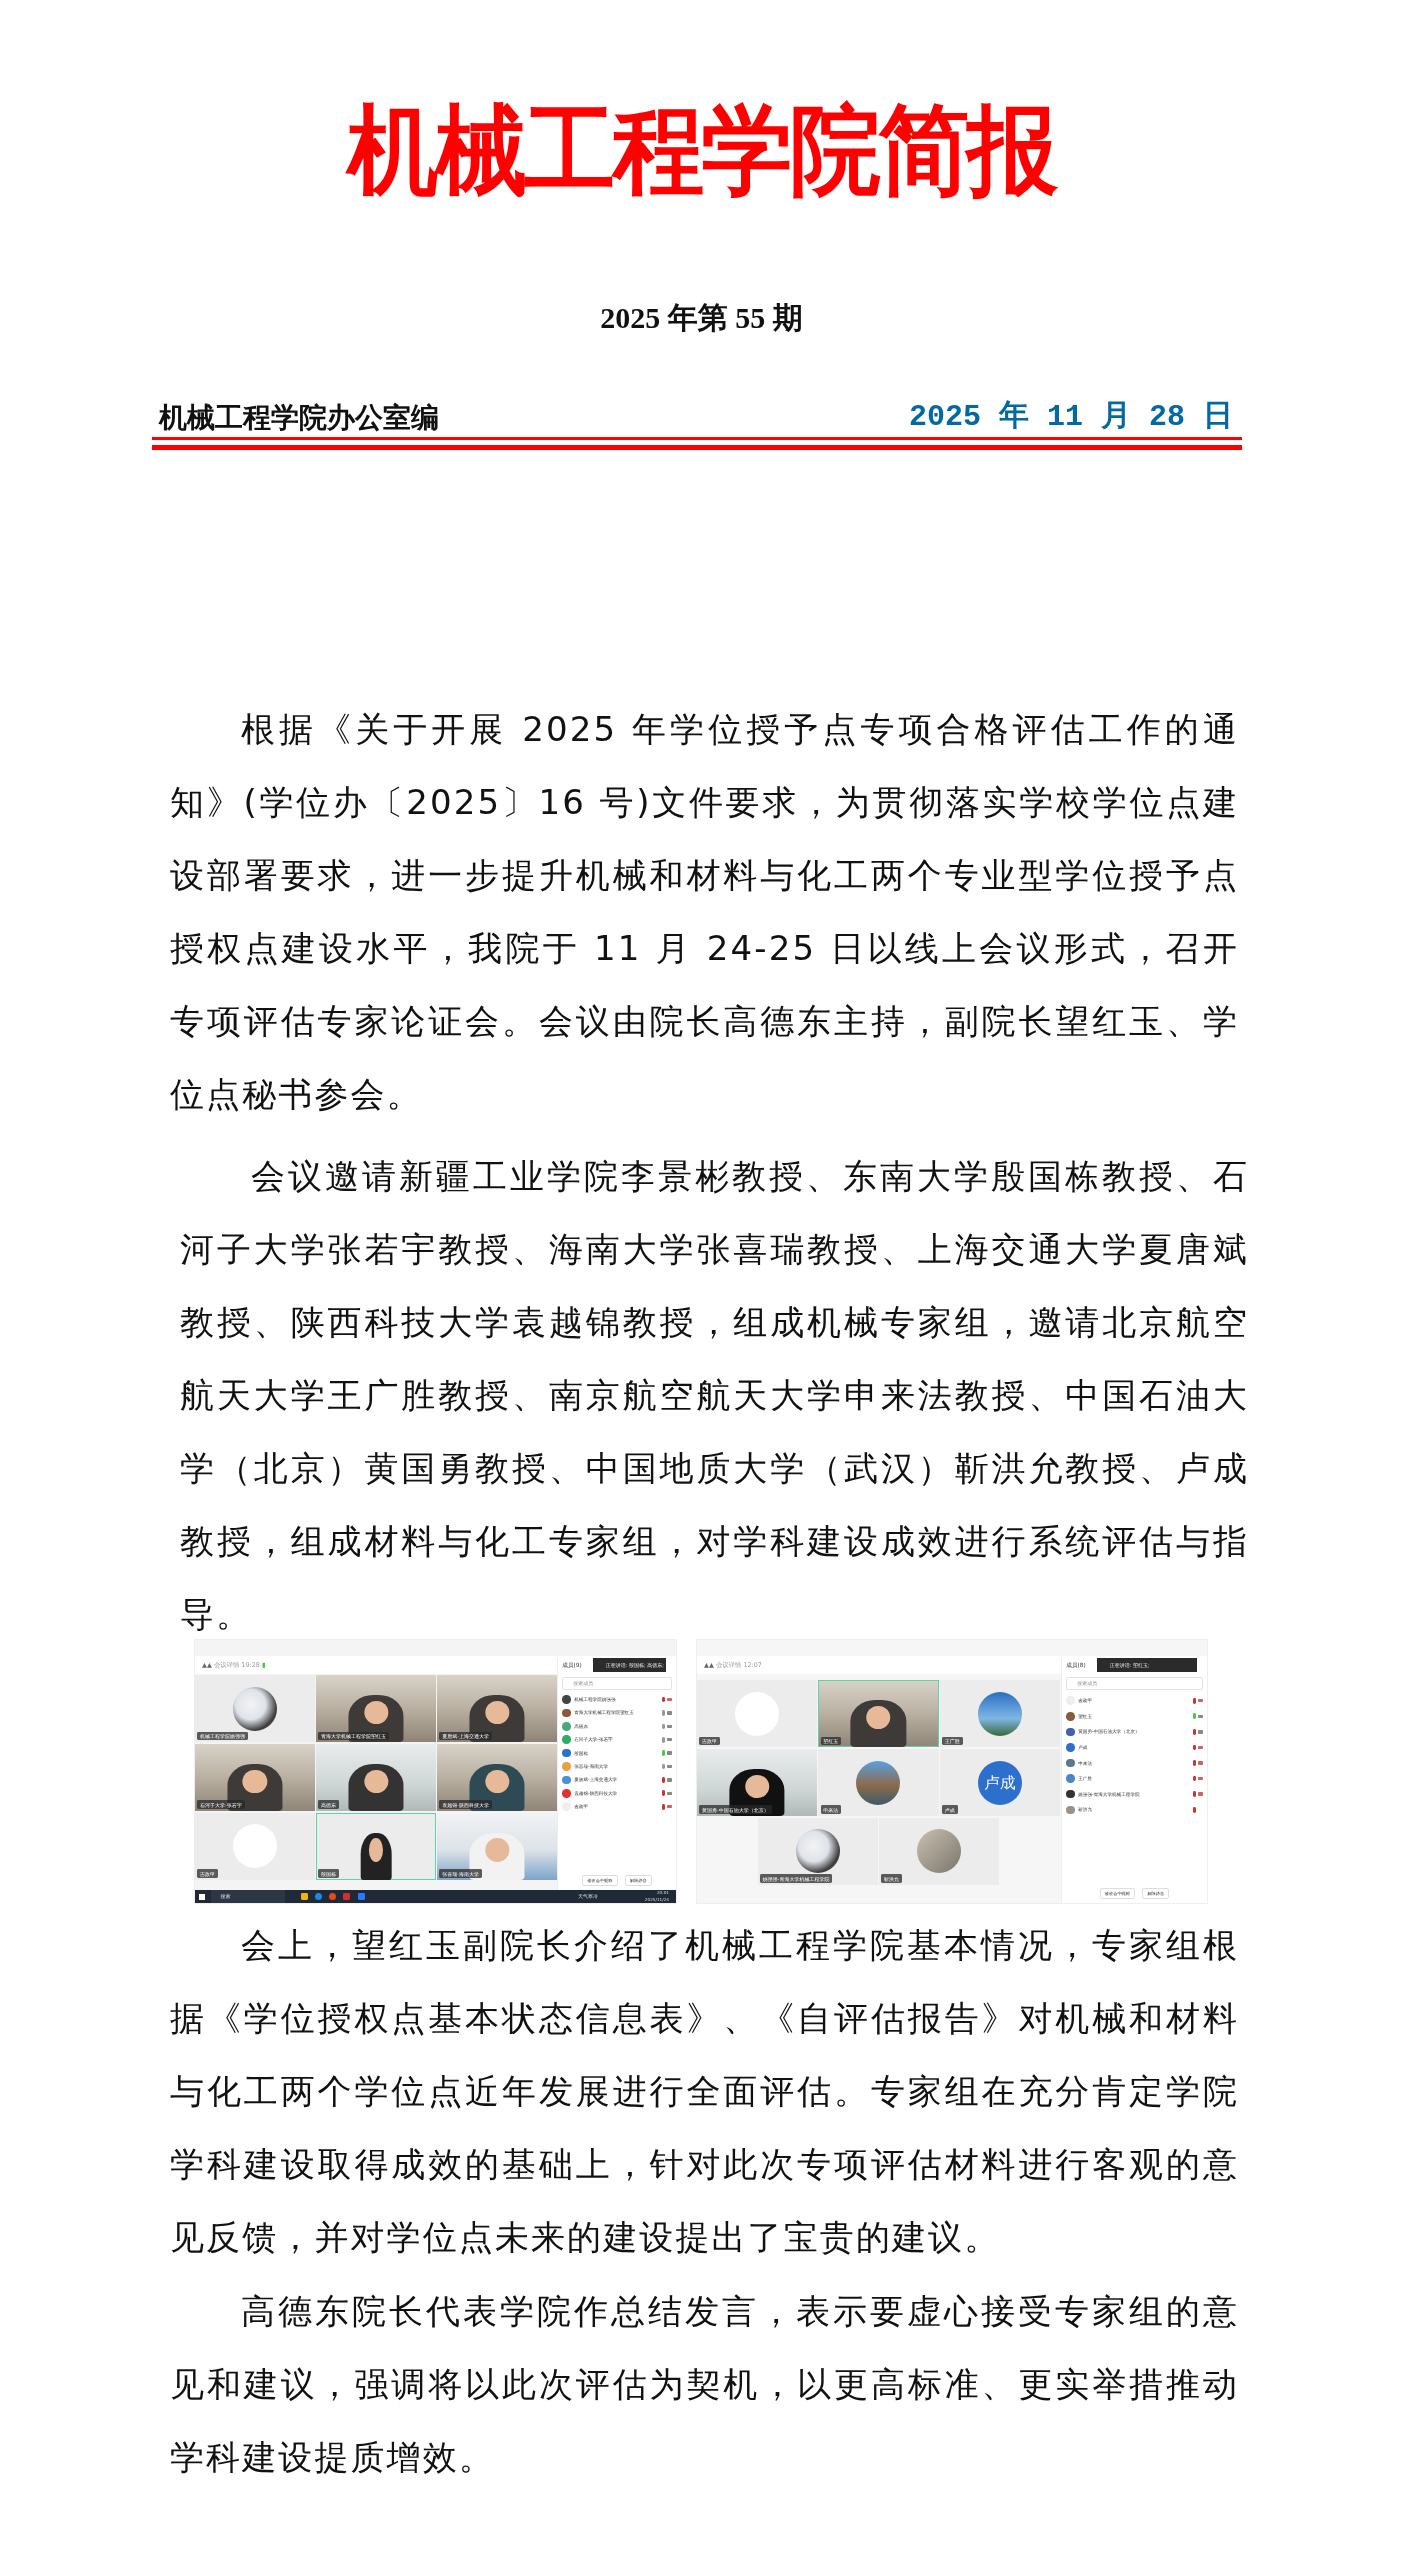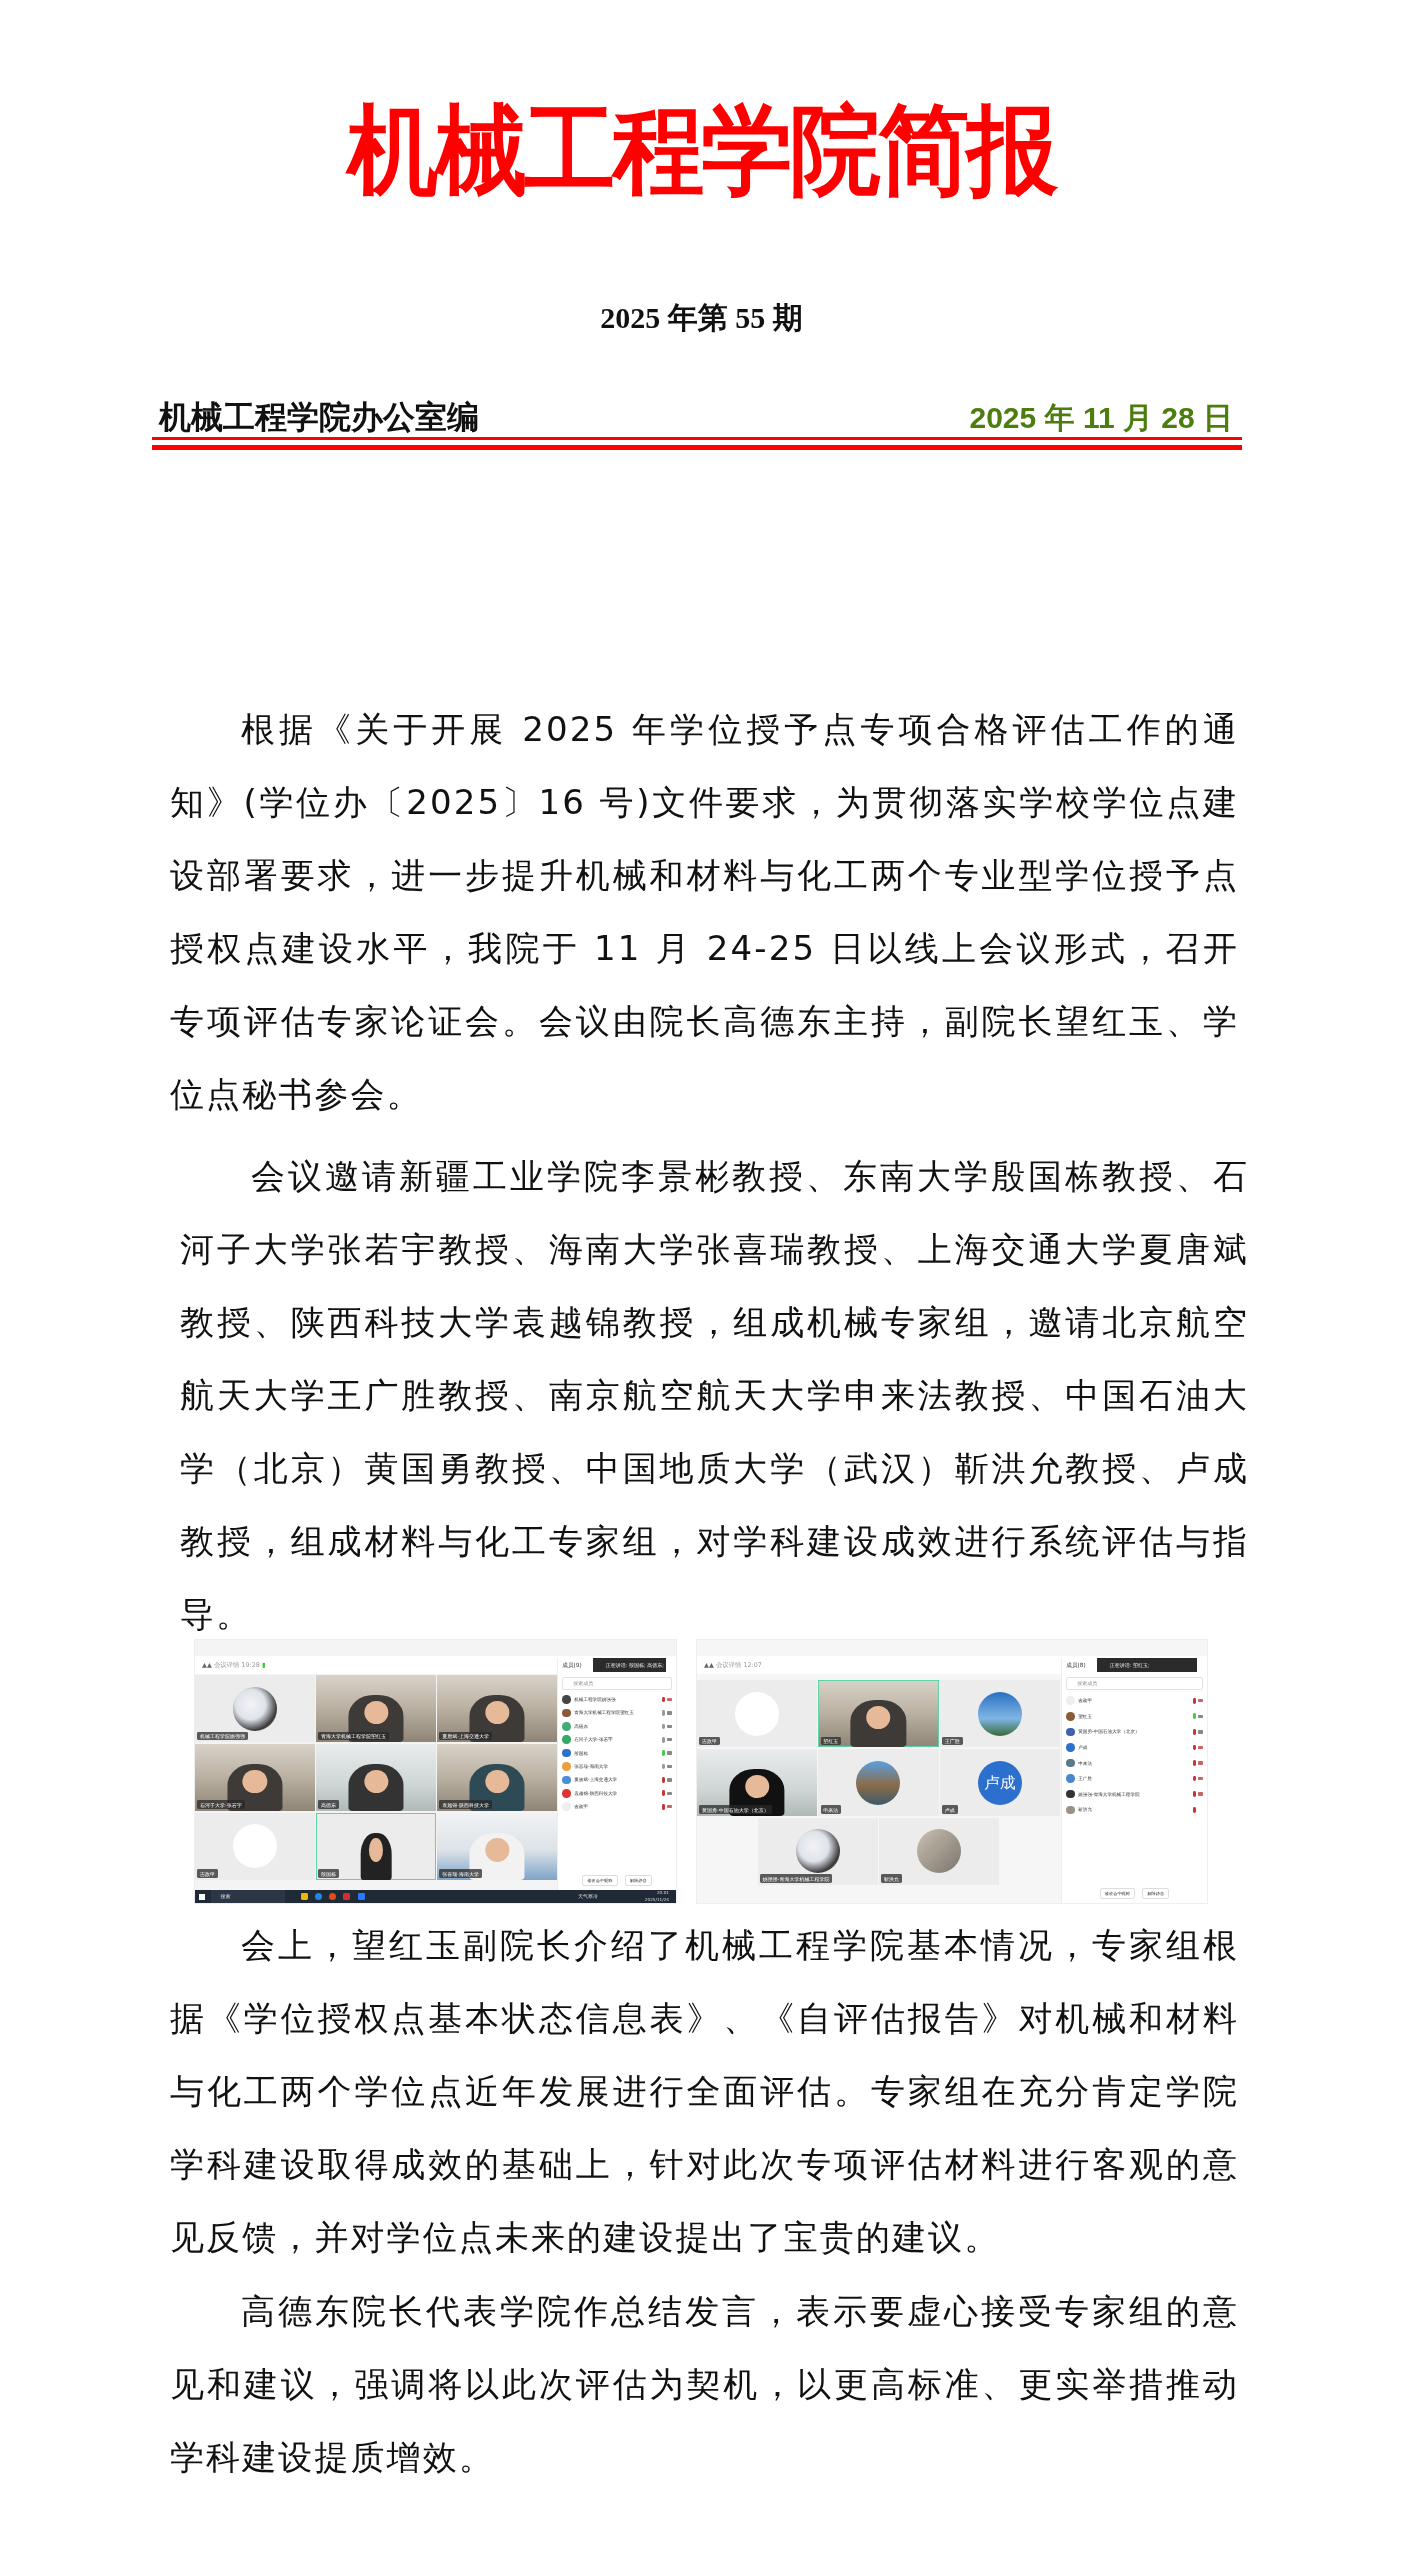--- a/index.html
+++ b/index.html
@@ -11,25 +11,25 @@
     font-size:98px; line-height:120px; color:#ff0000; font-weight:bold;
     letter-spacing:-2.8px; transform:scaleX(0.93);
   }
   .issue {
     left:0; width:1403px; top:300px; text-align:center;
     font-family:"Liberation Serif","DejaVu Serif",serif;
     font-size:30px; line-height:35px; font-weight:bold; color:#111;
   }
   .office {
     left:159px; top:400px; font-family:"DejaVu Serif","Liberation Serif",serif;
-    font-size:32px; line-height:35px; font-weight:bold; color:#111;
+    font-size:28px; line-height:35px; font-weight:bold; color:#111;
   }
   .date {
-    right:170px; top:400px; font-family:Liberation Sans, sans-serif;
-    font-size:30px; line-height:35px; font-weight:bold; color:#4d7c0f;
+    right:170px; top:400px; font-family:Liberation Mono, monospace;
+    font-size:30px; line-height:35px; font-weight:bold; color:#0369a1;
   }
   .rule-thin { left:152px; width:1090px; top:437px; height:2.8px; background:#ff0000; }
   .rule-thick { left:152px; width:1090px; top:445px; height:5px; background:#ff0000; }
   .article-title {
     left:0; width:1403px; top:488px; text-align:center;
     font-family:"DejaVu Serif","Liberation Serif",serif;
     font-size:42px; line-height:65px; font-weight:bold; color:#111;
   }
   .body-text {
     left:170px; width:1069px;

